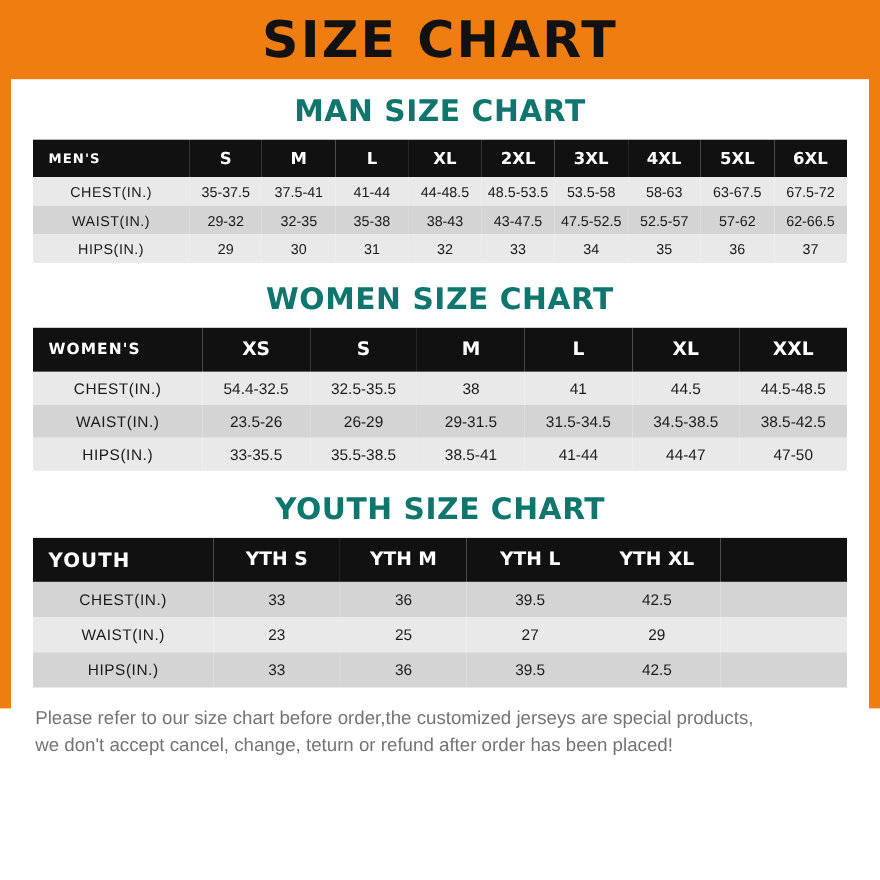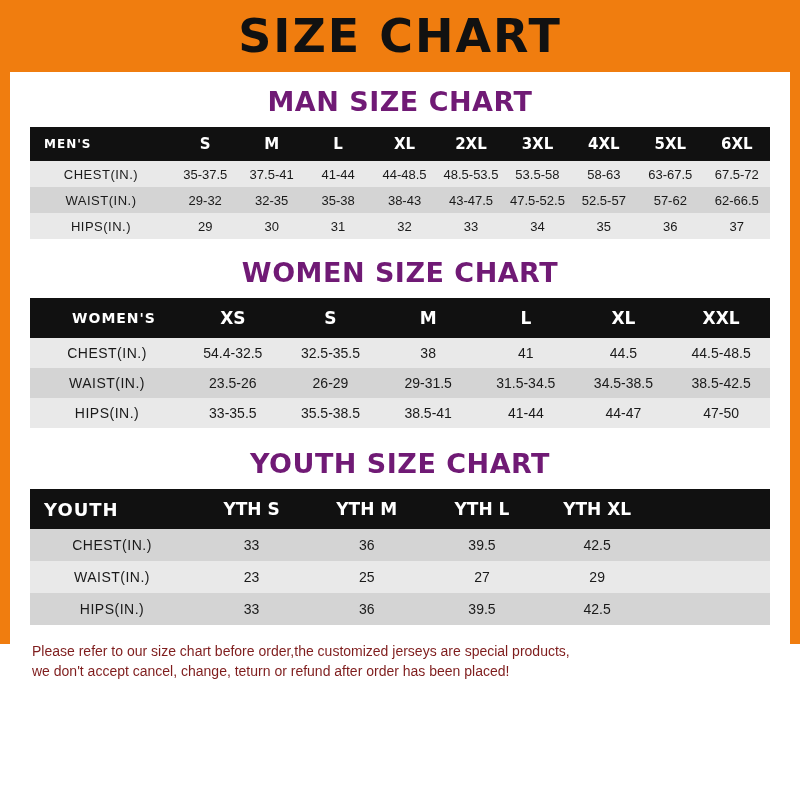--- a/index.html
+++ b/index.html
@@ -36,21 +36,21 @@
     font-size: 46px;
     letter-spacing: 2px;
     color: #111111;
     line-height: 1;
   }
   .section-title {
     text-align: center;
     font-family: "DejaVu Sans", sans-serif;
     font-weight: bold;
     font-size: 27px;
-    color: #701a75;
+    color: #0f766e;
     letter-spacing: 0.5px;
   }
   .men-title { margin-top: 14px; }
   .women-title { margin-top: 18px; }
   .youth-title { margin-top: 20px; }
 
   table.size-table {
     border-collapse: collapse;
     table-layout: fixed;
     margin: 10px auto 0 auto;
@@ -94,28 +94,28 @@
   #women-table { width: 740px; }
   #women-table .c0 { width: 140px; }
   #youth-table { width: 740px; }
   #youth-table .c0 { width: 150px; }
   #youth-table tr.header-row td.row-label { font-size: 18px; }
   #youth-table tr.band-light td, #youth-table tr.band-dark td { height: 32px; }
   #youth-table td { font-size: 14px; margin-left: 16px; }
   #women-table tr.band-light td, #women-table tr.band-dark td { height: 30px; }
   #women-table td { font-size: 14px; }
   #women-table tr.header-row td.col-head { font-size: 17px; }
-  #women-table tr.header-row td { height: 40px; text-align: center; }
+  #women-table tr.header-row td { height: 40px; }
   #youth-table tr.header-row td { height: 40px; }
   #youth-table tr.header-row td.col-head { font-size: 17px; }
 
   .footer-note {
     margin: 16px 22px 0 22px;
-    color: #7f1d1d;
-    font-size: 14px;
+    color: #737373;
+    font-size: 17px;
     line-height: 1.45;
     font-family: "Liberation Sans", sans-serif;
   }
   .footer-note div { white-space: nowrap; }
 </style>
 </head>
 <body>
 
 <div class="page">
 

